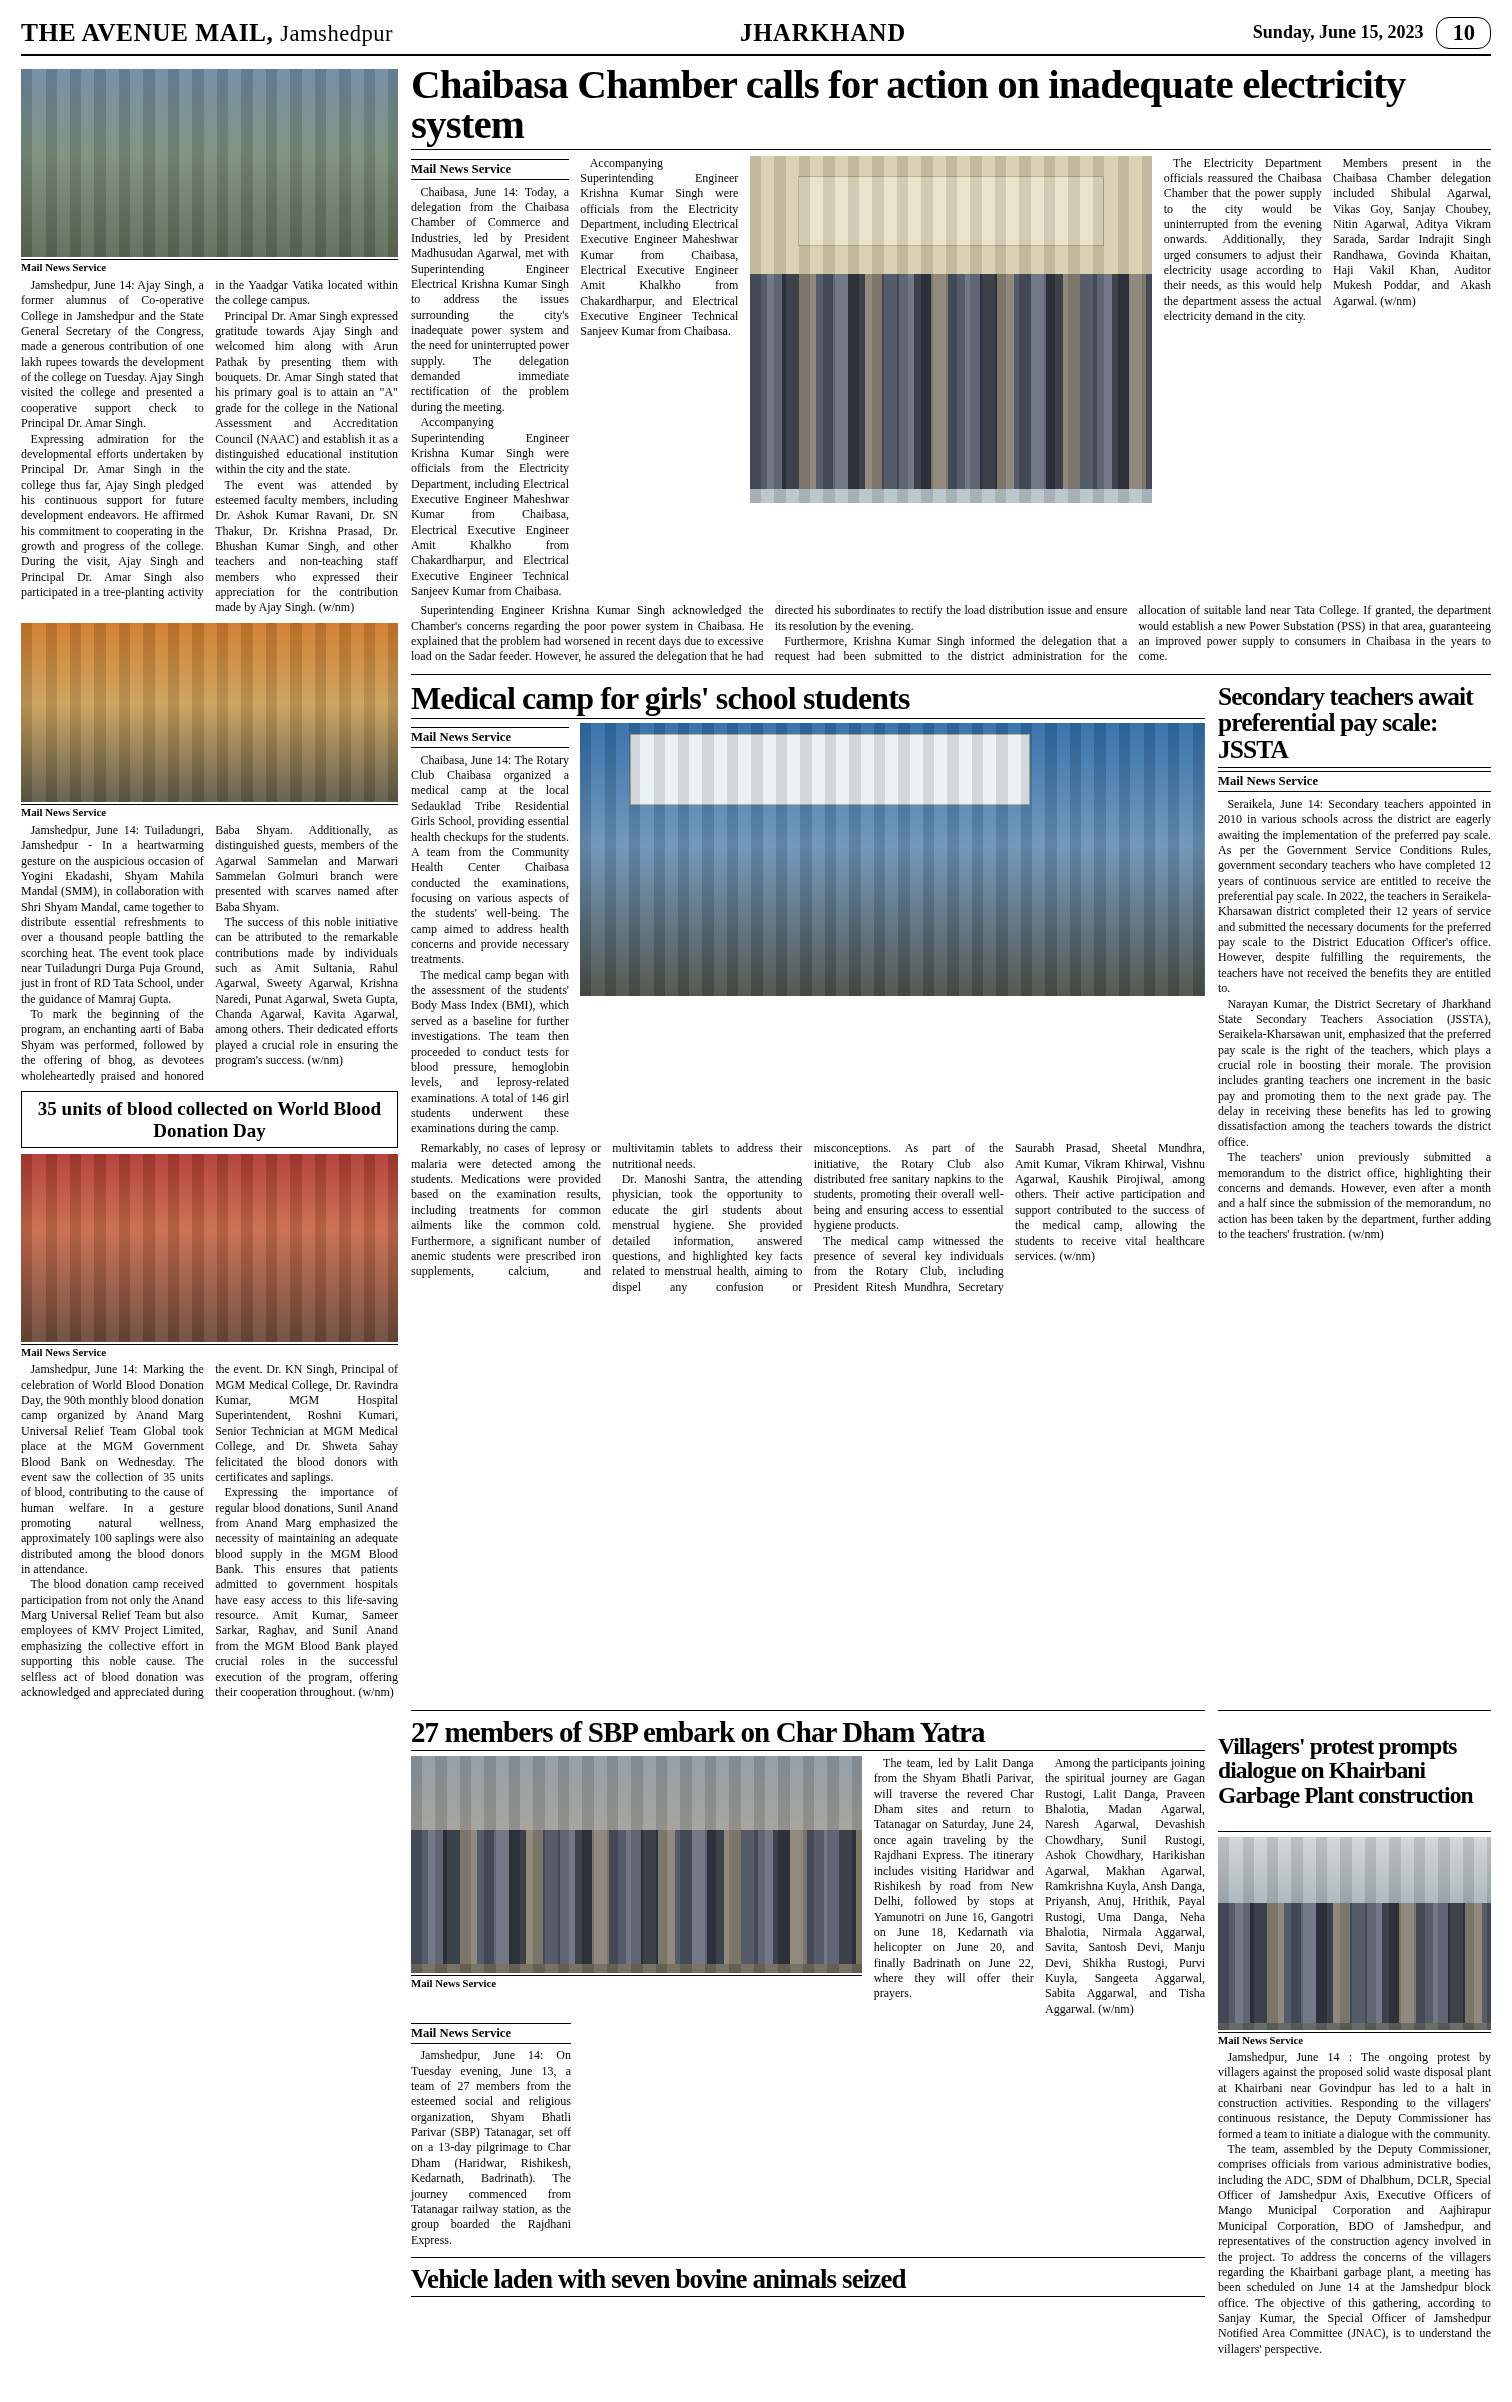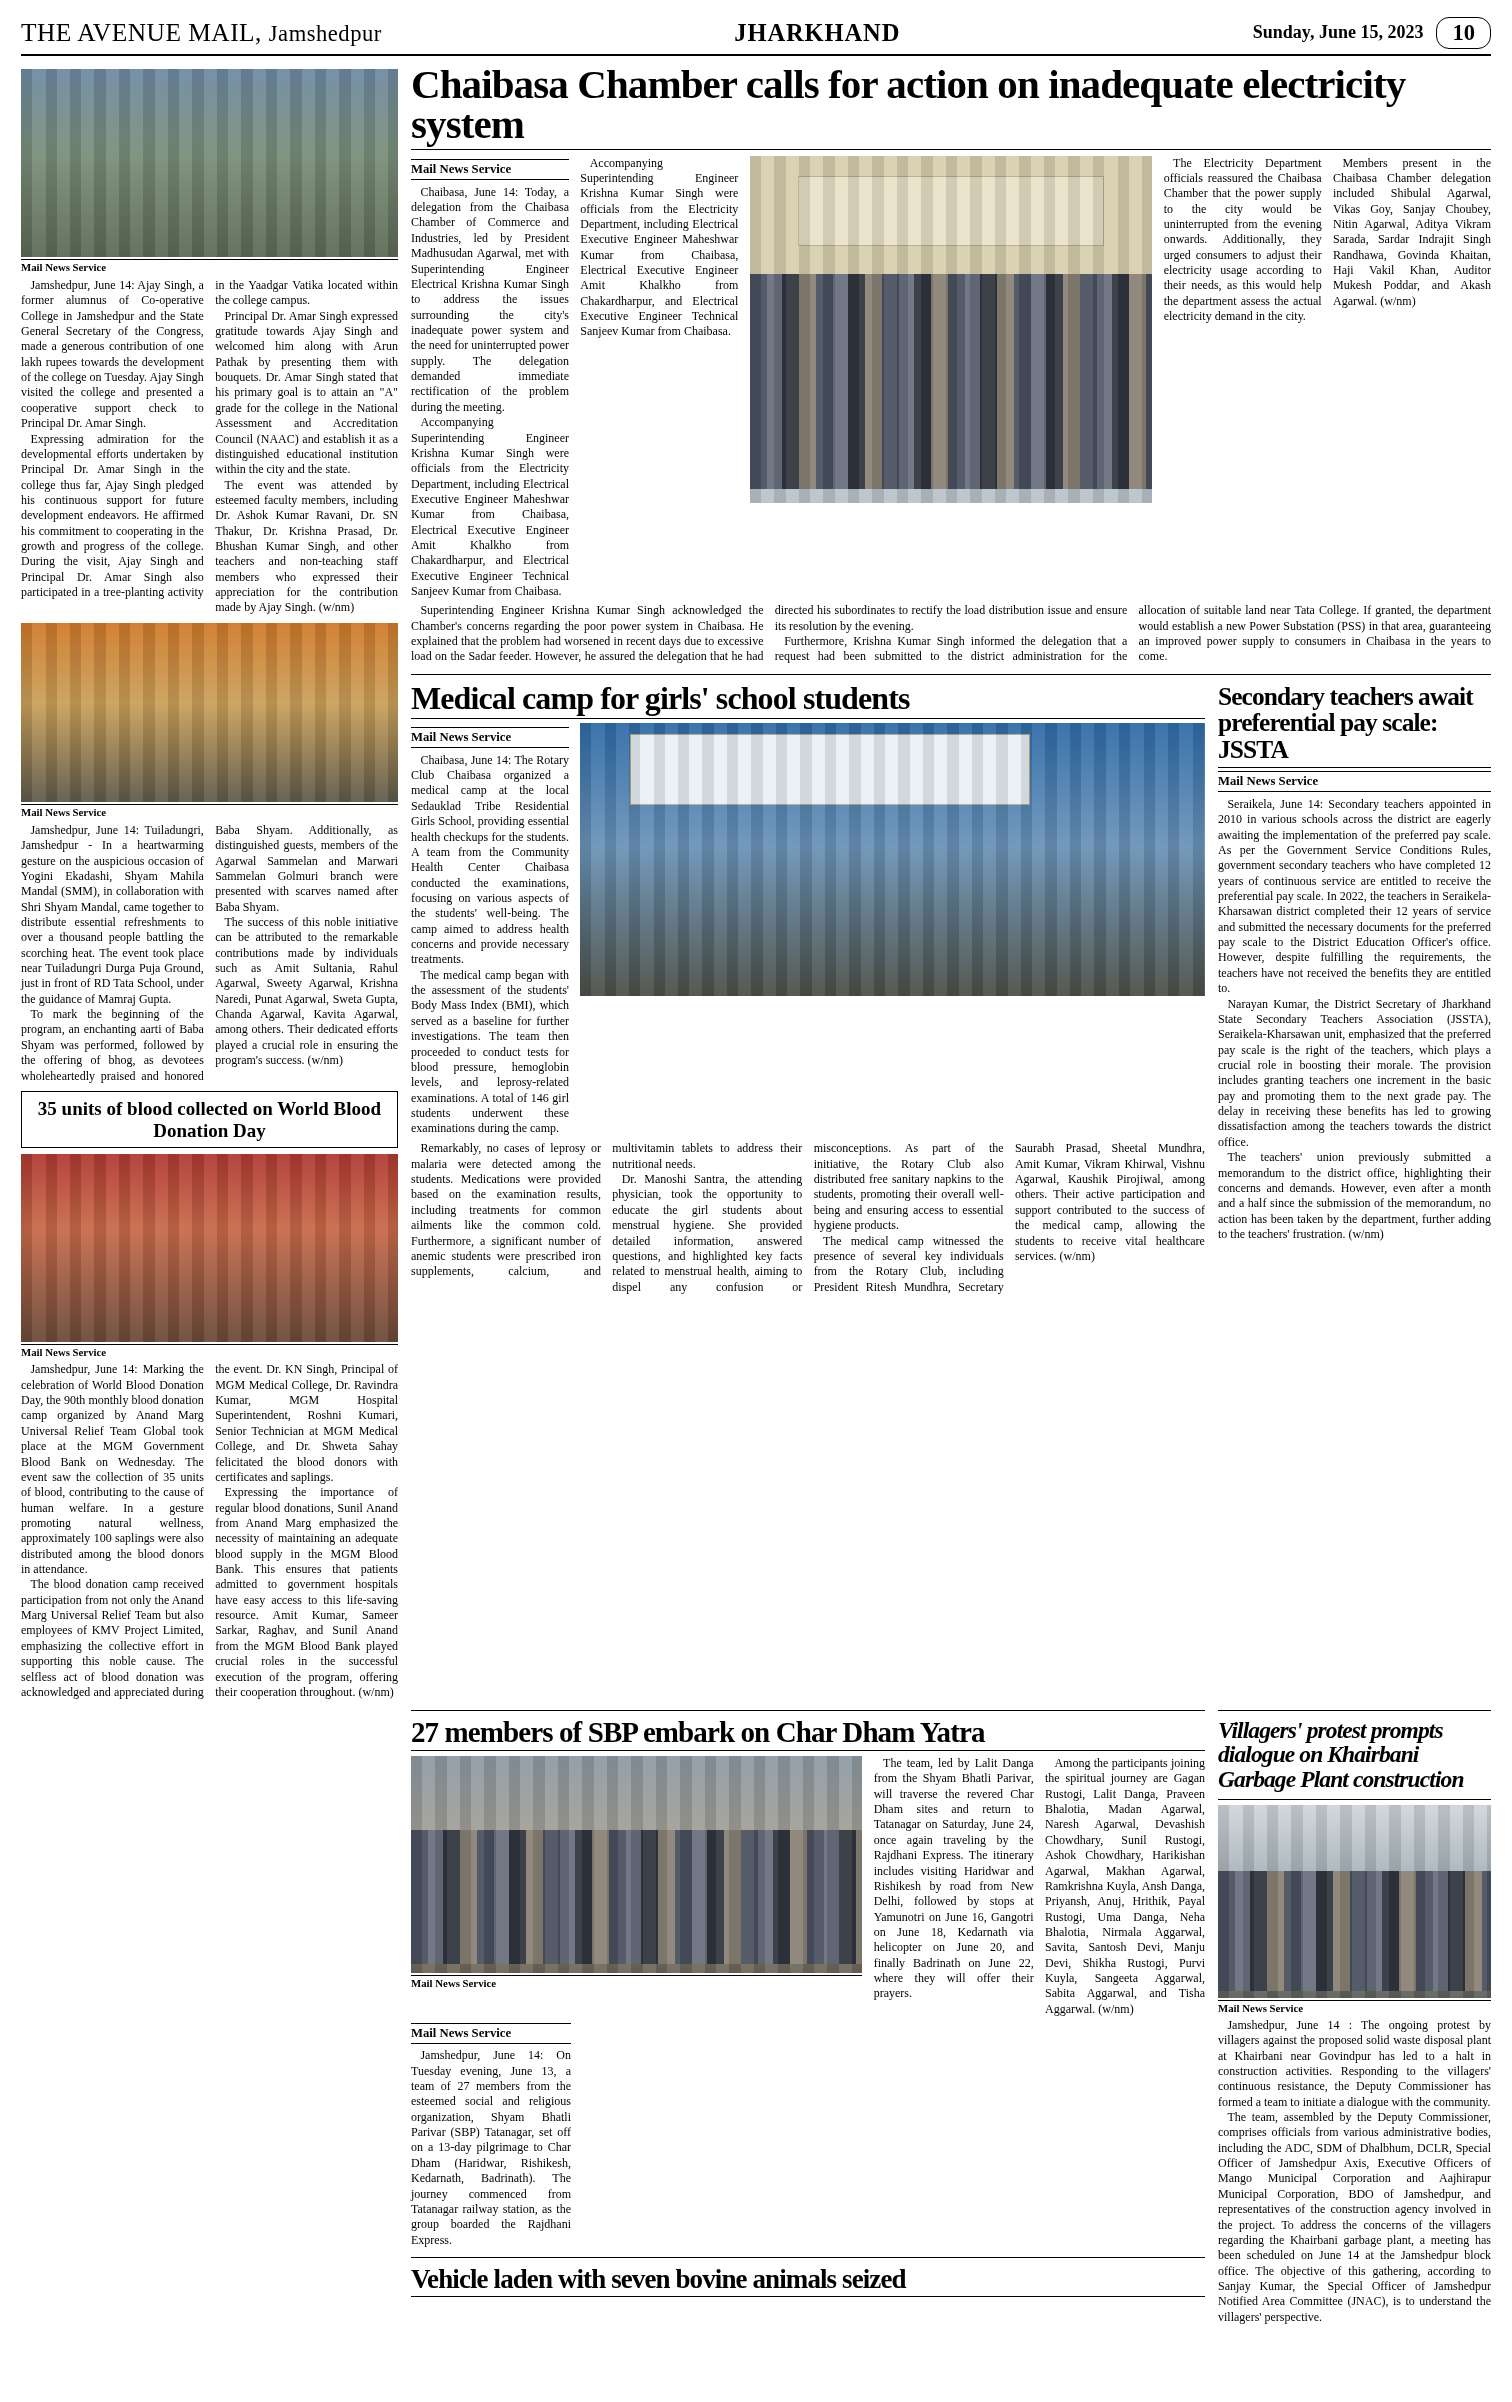--- a/index.html
+++ b/index.html
@@ -9,21 +9,21 @@
     background:#ffffff;
     font-family:"Liberation Serif", serif;
     color:#000;
   }
   .page { position:relative; width:1512px; height:2402px; padding:17px 21px 9.4px 21px; }
 
   
   .masthead { display:flex; align-items:center; justify-content:space-between;
       border-bottom:2.8px solid #000; padding-bottom:5.6px; }
   .mh-left { font-size:25.4px; letter-spacing:0.5px; }
-  .mh-left b { font-weight:normal;margin-top:28px; }
+  .mh-left b { font-weight:bold;margin-top:28px; }
   .mh-left span.city { font-family:"Liberation Serif", serif; font-size:22.6px;text-align:right; }
   .mh-center { font-weight:bold; font-size:24.5px; letter-spacing:0.9px; }
   .mh-right { display:flex; align-items:center; gap:13px; }
   .mh-date { font-weight:bold; font-size:18px; }
   .pageno { border:1.9px solid #000; border-radius:13px; padding:1.9px 15px; font-weight:bold; font-size:22.6px; }
   .byline { font-weight:bold; font-size:12.7px; border-top:1.1px solid #000; border-bottom:1.1px solid #000;
             padding:1.9px 0; margin:3.8px 0 4.7px 0; }
   .body { font-size:12px; text-align:justify; line-height:1.28; hyphens:auto; }
   .body p { margin:0 0 0 0; text-indent:9.4px; }
   .caption { font-size:10.8px; font-weight:bold; border-top:0.9px solid #000; padding-top:0.9px; margin-top:1.9px; }
@@ -256,21 +256,21 @@
 
           <div class="section-sep"></div>
 
           <div>
             <div class="bigtitle" style="font-size:27px;border-bottom:1.9px solid #000;padding-bottom:3.8px;">Vehicle laden with seven bovine animals seized</div>
 
           </div>
         </div>
 
         <div style="width:273px;flex:none;">
-          <div class="bigtitle" style="font-size:23.5px;border-top:1.9px solid #000;border-bottom:1.9px solid #000;padding:7px 0;line-height:1.05;font-style:italic;">Villagers' protest prompts dialogue on Khairbani Garbage Plant construction</div>
+          <div class="bigtitle" style="font-size:23.5px;border-top:1.9px solid #000;border-bottom:1.9px solid #000;padding:23px 0;line-height:1.05;">Villagers' protest prompts dialogue on Khairbani Garbage Plant construction</div>
           <div class="photo" style="height:193px;margin-top:5.6px;">
             <div class="ph-white"></div>
               <div class="ph-people"></div>
               <div class="ph-shade"></div>
           </div>
           <div class="caption">Mail News Service</div>
           <div class="body" style="margin-top:3.8px;">
             <p>Jamshedpur, June 14 : The ongoing protest by villagers against the proposed solid waste disposal plant at Khairbani near Govindpur has led to a halt in construction activities. Responding to the villagers' continuous resistance, the Deputy Commissioner has formed a team to initiate a dialogue with the community.</p>
             <p>The team, assembled by the Deputy Commissioner, comprises officials from various administrative bodies, including the ADC, SDM of Dhalbhum, DCLR, Special Officer of Jamshedpur Axis, Executive Officers of Mango Municipal Corporation and Aajhirapur Municipal Corporation, BDO of Jamshedpur, and representatives of the construction agency involved in the project. To address the concerns of the villagers regarding the Khairbani garbage plant, a meeting has been scheduled on June 14 at the Jamshedpur block office. The objective of this gathering, according to Sanjay Kumar, the Special Officer of Jamshedpur Notified Area Committee (JNAC), is to understand the villagers' perspective.</p>
 

